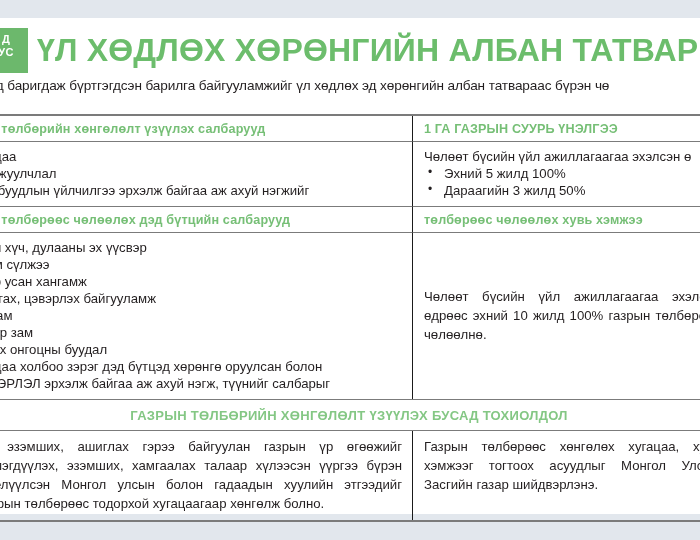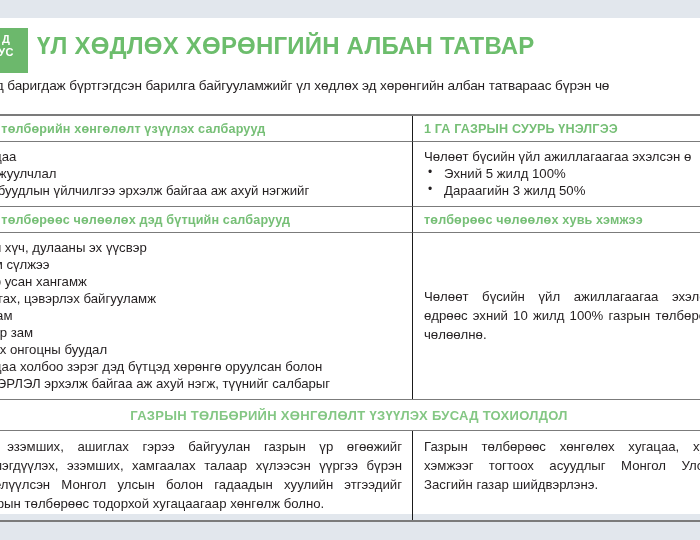--- a/index.html
+++ b/index.html
@@ -59,21 +59,21 @@
     padding-top: 5px;
     box-sizing: border-box;
   }
   #brand-badge span { display: block; }
 
   #slide-title {
     position: absolute;
     left: 99px;
     top: 14px;
     color: #6cbd6c;
-    font-size: 24px;
+    font-size: 32px;
     font-weight: bold;
     letter-spacing: 0.2px;
     white-space: nowrap;
   }
 
   #slide-subtitle {
     position: absolute;
     left: 30px;
     top: 60px;
     width: 790px;

